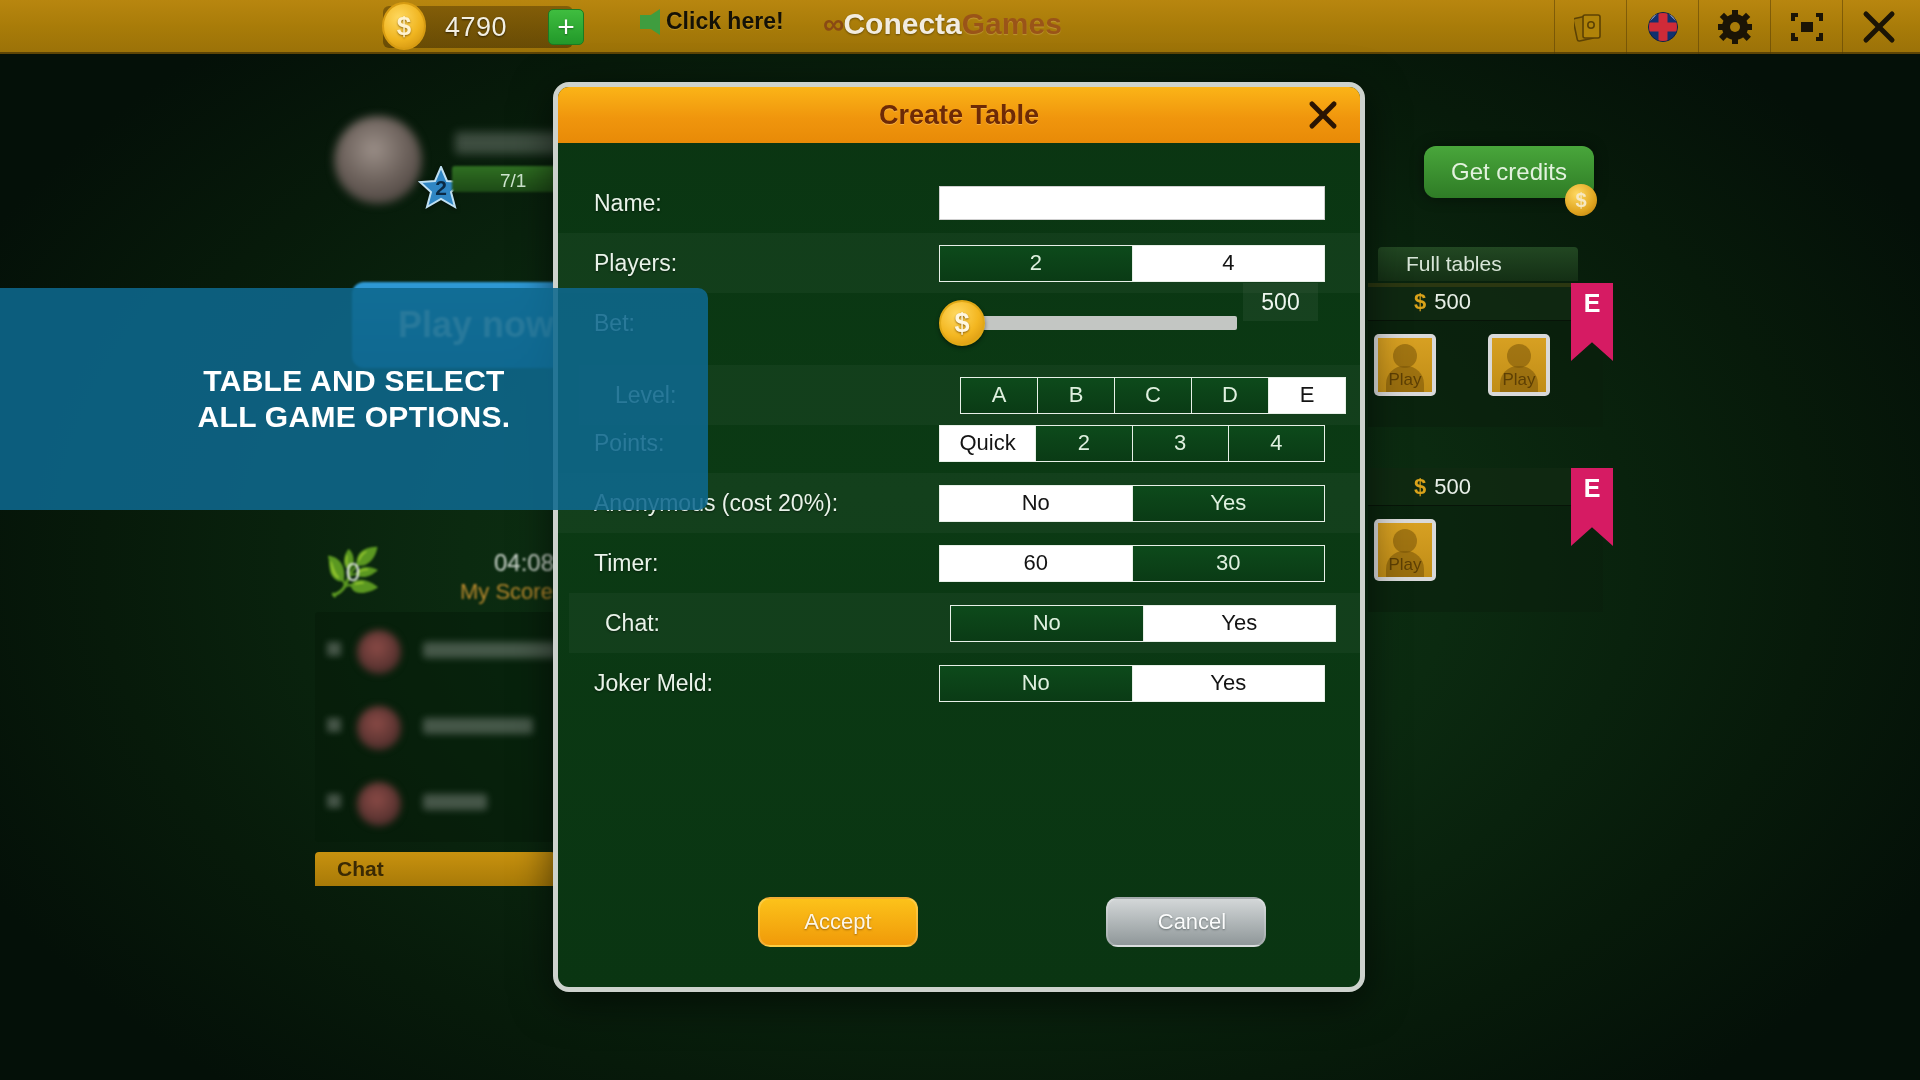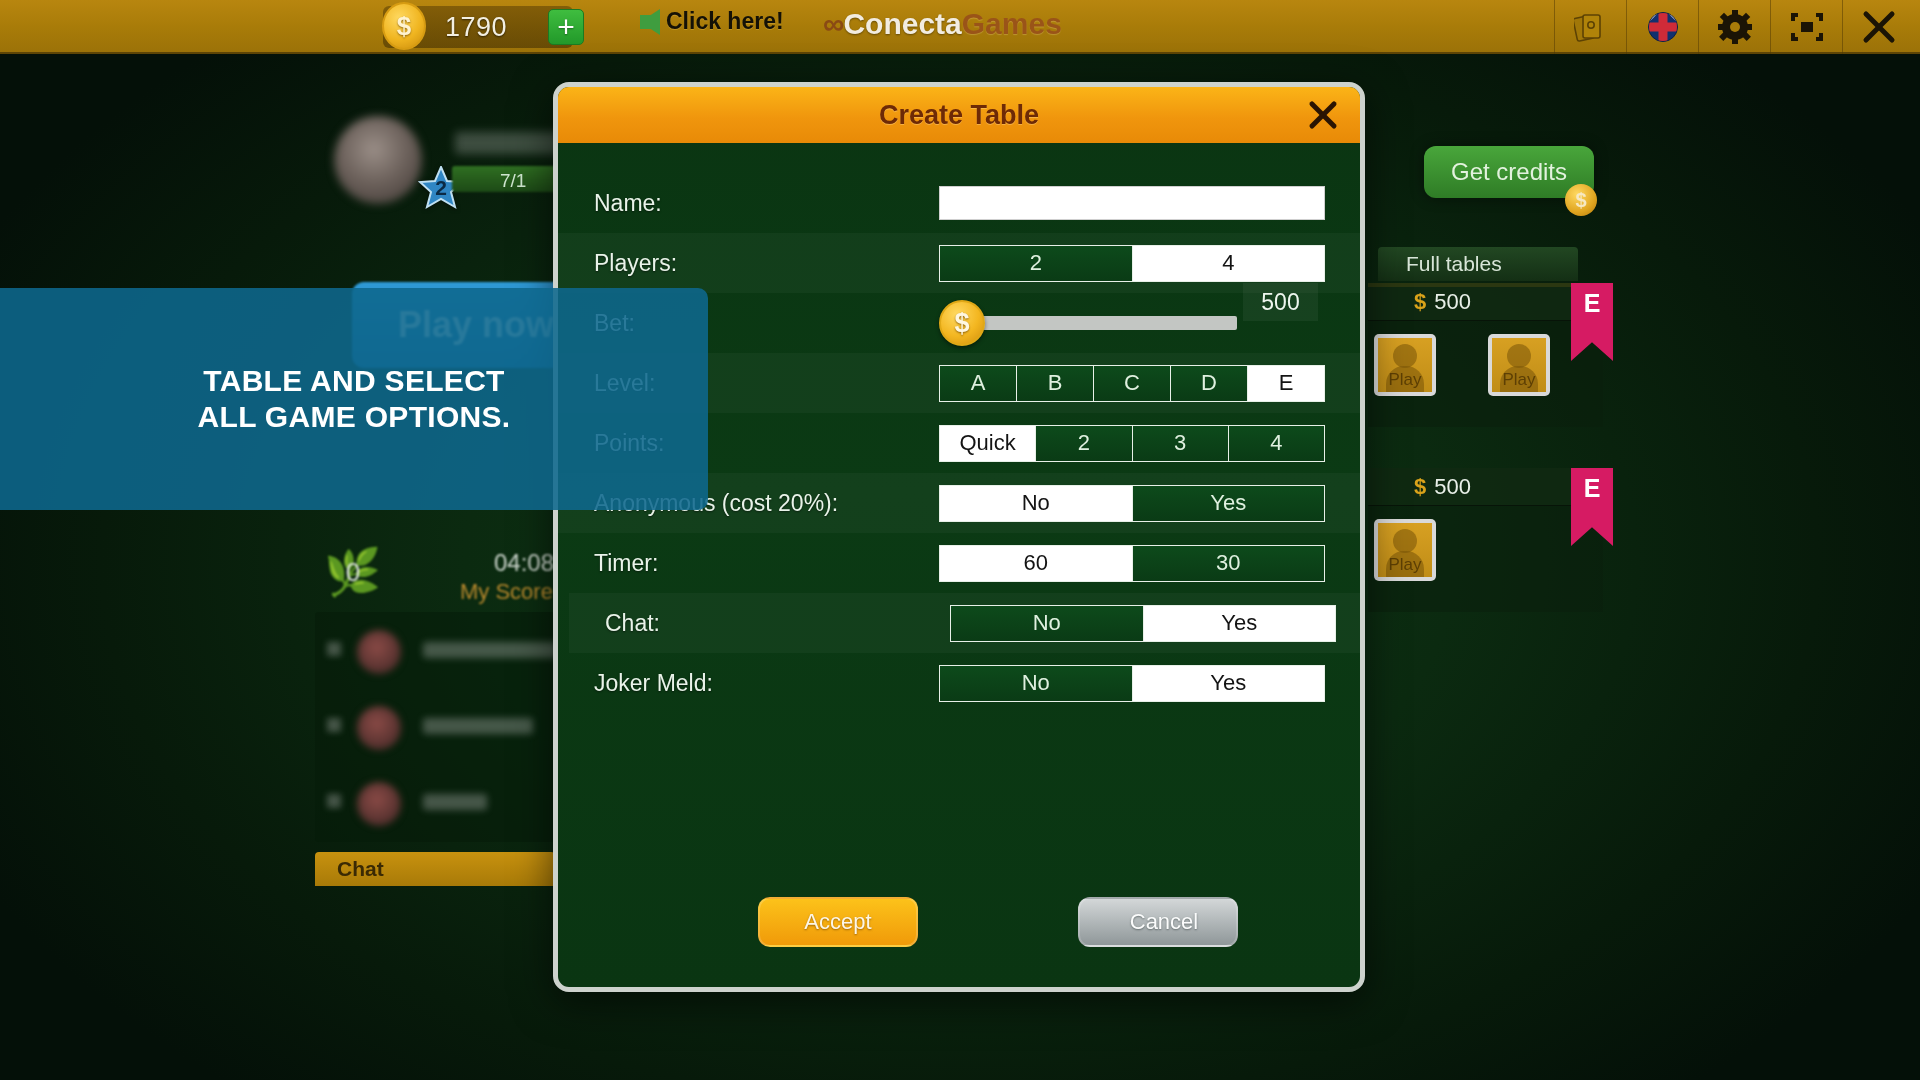--- a/index.html
+++ b/index.html
@@ -332,21 +332,21 @@
     display: flex; align-items: center; justify-content: center;
     font-size: 22px;
     border: 2px solid rgba(255,255,255,.18);
   }
   .btn-accept {
     left: 200px;
     background: linear-gradient(180deg, #fcc21a 0%, #f09a09 100%);
     color: #fdf6e6; text-shadow: 0 1px 2px rgba(120,70,0,.7);
   }
   .btn-cancel {
-    left: 520px;
+    left: 548px;
     background: linear-gradient(180deg, #d3d7d8 0%, #8f9799 100%);
     color: #fbfcfc; text-shadow: 0 1px 2px rgba(70,80,80,.7); padding-left: 12px;
   }
 
   
   .callout {
     position: absolute; left: 0; top: 288px; width: 708px; height: 222px;
     background: rgba(14,104,141,.88);
     border-radius: 0 10px 10px 0;
     display: flex; flex-direction: column; align-items: center; justify-content: center;
@@ -356,21 +356,21 @@
   .callout .l1 { color: #fff; font-size: 42px; font-weight: bold; letter-spacing: .5px; }
   .callout .l2, .callout .l3 { color: #fff; font-size: 30px; font-weight: bold; letter-spacing: .3px; }
 </style>
 </head>
 <body>
 
 <div id="app">
 
   <div class="topbar">
     <div class="coin-pill">
-      <span class="amount">1790</span>
+      <span class="amount">4790</span>
     </div>
     <div class="coin-icon">$</div>
     <div class="plus-btn">+</div>
 
     <div class="click-here">
       <span class="arrow-left"></span>
       <span>Click here!</span>
     </div>
 
     <div class="brand">
@@ -546,21 +546,21 @@
       </div>
 
       <div class="row" style="top:150px;">
         <span class="label">Bet:</span>
         <span class="slider-wrap">
           <span class="slider-track"></span>
           <span class="slider-knob">$</span>
         </span>
       </div>
 
-      <div class="row alt" style="top:210px;">
+      <div class="row alt" style="top:222px;margin-left:21px;">
         <span class="label">Level:</span>
         <span class="control">
           <span class="seg">
             <span class="opt">A</span>
             <span class="opt">B</span>
             <span class="opt">C</span>
             <span class="opt">D</span>
             <span class="opt sel">E</span>
           </span>
         </span>

